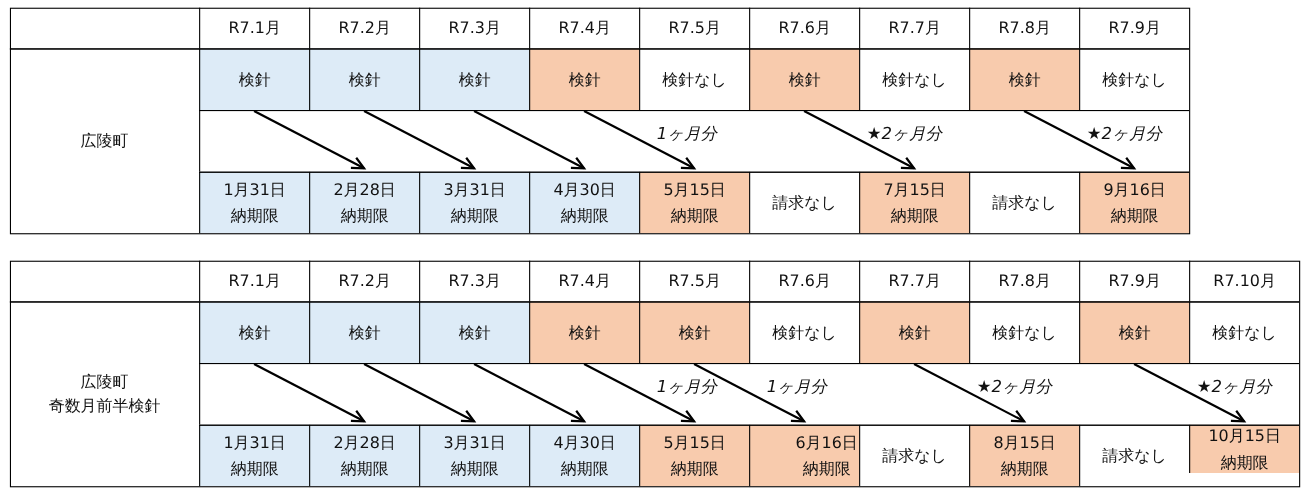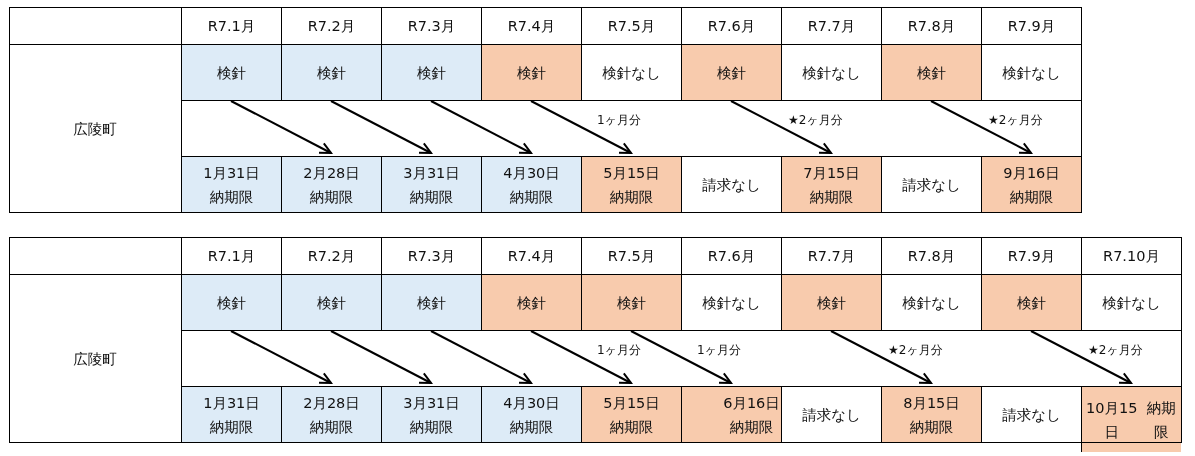--- a/index.html
+++ b/index.html
@@ -6,21 +6,21 @@
   body { width:1195px; height:456px; position:relative; overflow:hidden;
          font-family:"DejaVu Sans","Liberation Sans",sans-serif; color:#111; }
   .cell { position:absolute; box-sizing:border-box; display:flex; align-items:center; justify-content:center;
           text-align:center; font-size:14.5px; line-height:22px; }
   .bl { border-left:1.5px solid #000; }
   .bt { border-top:1.5px solid #000; }
   .blue { background:#DDEBF7; }
   .orange { background:#F8CBAD; }
   .white { background:#ffffff;text-align:center; }
   .frame { position:absolute; box-sizing:border-box; border:1.5px solid #000; pointer-events:none; }
-  .note { position:absolute; font-size:12px; white-space:nowrap; }
+  .note { position:absolute; font-size:15px; white-space:nowrap;font-style:italic; }
   svg.arrows { position:absolute; left:0; top:0; overflow:visible; pointer-events:none; }
 </style>
 </head>
 <body>
 
 <div id="root">
     <div>
       <div class="cell white" style="left: 9px; top: 7px; width: 172px; height: 37px;"></div>
       <div class="cell white bt" style="left: 9px; top: 44px; width: 172px; height: 168px; flex-direction: column;">
         <span>広陵町</span>
@@ -144,20 +144,21 @@
         <g>
           <line x1="931" y1="101" x2="1031" y2="153" stroke="#000" stroke-width="2"></line>
           <polyline points="1019.0052279519505,152.64581993939646 1031,153 1023.8213689001223,143.38401042368136" fill="none" stroke="#000" stroke-width="2"></polyline>
         </g>
       </svg>
     </div>
     <div>
       <div class="cell white" style="left: 9px; top: 237px; width: 172px; height: 37px;"></div>
       <div class="cell white bt" style="left: 9px; top: 274px; width: 172px; height: 168px; flex-direction: column;">
         <span>広陵町</span>
+        <span>奇数月前半検針</span>
       </div>
       <div class="cell white bl" style="left: 181px; top: 237px; width: 100px; height: 37px;">
         <span>R7.1月</span>
       </div>
       <div class="cell blue bl bt" style="left: 181px; top: 274px; width: 100px; height: 56px;">
         <span>検針</span>
       </div>
       <div class="cell blue bl bt" style="left: 181px; top: 386px; width: 100px; height: 56px; flex-direction: column; line-height: 24px;">
         <span>1月31日</span>
         <span>納期限</span>
@@ -239,21 +240,21 @@
       </div>
       <div class="cell white bl bt" style="left: 981px; top: 386px; width: 100px; height: 56px; flex-direction: column; line-height: 24px;">
         <span>請求なし</span>
       </div>
       <div class="cell white bl" style="left: 1081px; top: 237px; width: 100px; height: 37px;">
         <span>R7.10月</span>
       </div>
       <div class="cell white bl bt" style="left: 1081px; top: 274px; width: 100px; height: 56px;">
         <span>検針なし</span>
       </div>
-      <div class="cell orange bl bt" style="left: 1081px; top: 386px; width: 100px; height: 66px; flex-direction: row; line-height: 24px;">
+      <div class="cell orange bl bt" style="left: 1081px; top: 386px; width: 100px; height: 44px; flex-direction: column; line-height: 24px;">
         <span>10月15日</span>
         <span>納期限</span>
       </div>
       <div class="cell white bl bt" style="left: 181px; top: 330px; width: 1000px; height: 56px;"></div>
       <div class="cell bt" style="left: 181px; top: 386px; width: 1000px; height: 0px;"></div>
       <div class="frame" style="left: 9px; top: 237px; width: 1173px; height: 206px;"></div>
       <div class="cell bt" style="left: 9px; top: 274px; width: 1172px; height: 0px;"></div>
       <div class="note" style="left: 597px; top: 342px;">1ヶ月分</div>
       <div class="note" style="left: 697px; top: 342px;">1ヶ月分</div>
       <div class="note" style="left: 888px; top: 342px;">★2ヶ月分</div>

